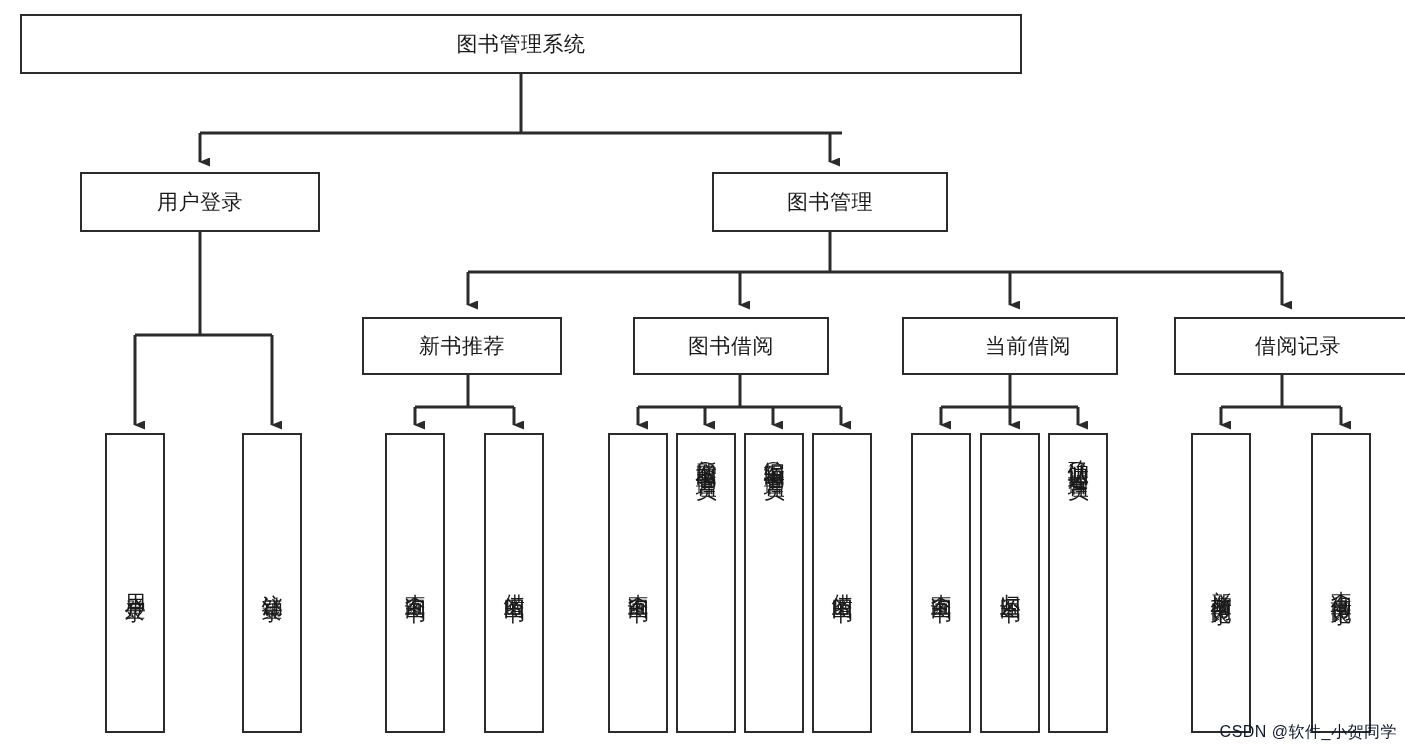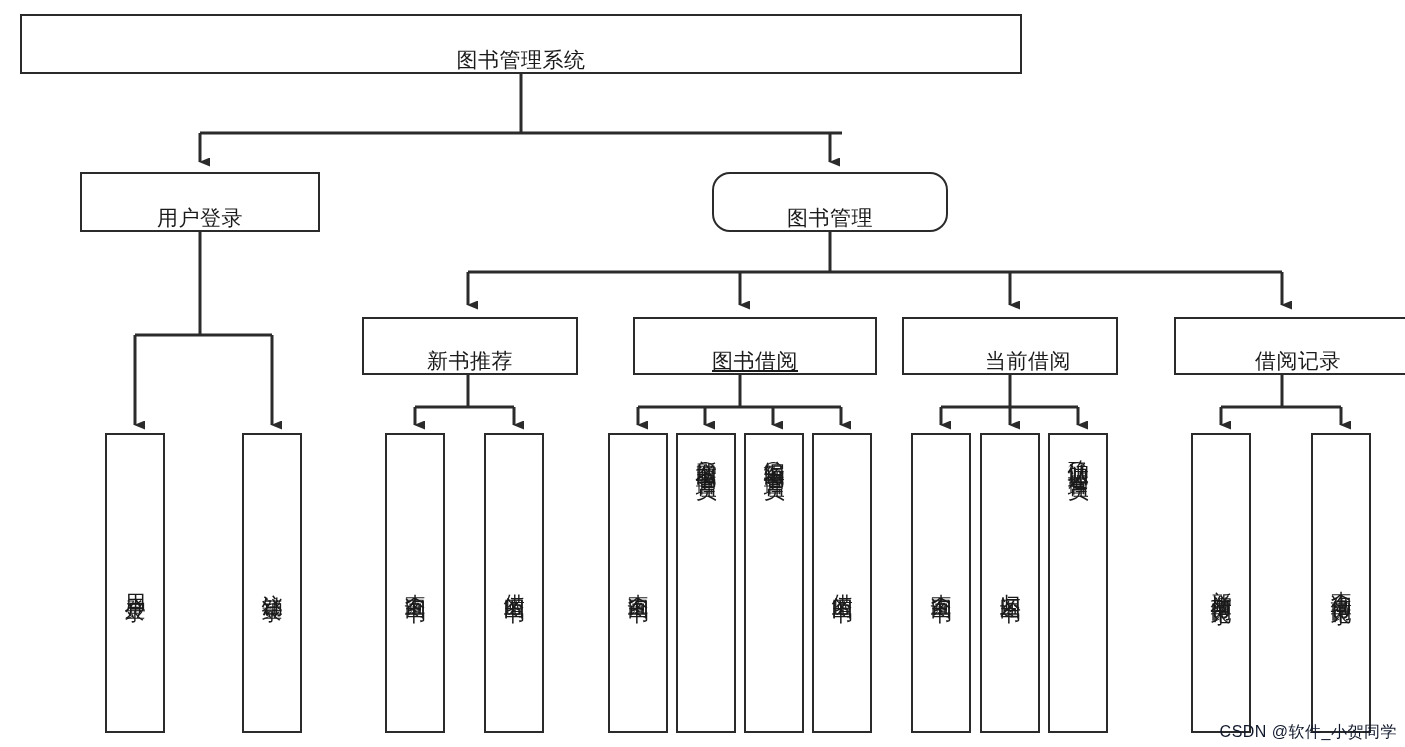--- a/index.html
+++ b/index.html
@@ -26,21 +26,21 @@
     width: 1405px;
     height: 747px;
     pointer-events: none;
   }
   .node {
     position: absolute;
     box-sizing: border-box;
     background: #ffffff;
     border: 2.5px solid #2b2b2b;
     display: flex;
-    align-items: flex-end;
+    align-items: center;
     justify-content: center;
     color: #1a1a1a;
   }
   .node-label {
     font-size: 21px;
     line-height: 1.15;
     letter-spacing: 0.5px;
     white-space: nowrap;
     color: #1a1a1a;
   }
@@ -126,28 +126,28 @@
     </g>
   </svg>
 
   <div class="node" style="left:20px; top:14px; width:1002px; height:60px;">
     <span class="node-label">图书管理系统</span>
   </div>
 
   <div class="node" style="left:80px; top:172px; width:240px; height:60px;">
     <span class="node-label">用户登录</span>
   </div>
-  <div class="node" style="left:712px; top:172px; width:236px; height:60px;border-radius:18px;">
+  <div class="node" style="left:712px; top:172px; width:236px; height:60px;">
     <span class="node-label">图书管理</span>
   </div>
 
-  <div class="node" style="left:362px; top:317px; width:216px; height:58px;">
+  <div class="node" style="left:362px; top:317px; width:200px; height:58px;">
     <span class="node-label">新书推荐</span>
   </div>
-  <div class="node" style="left:633px; top:317px; width:244px; height:58px;text-decoration:underline;">
+  <div class="node" style="left:633px; top:317px; width:196px; height:58px;">
     <span class="node-label">图书借阅</span>
   </div>
   <div class="node" style="left:902px; top:317px; width:216px; height:58px;padding-left:36px;">
     <span class="node-label">当前借阅</span>
   </div>
   <div class="node" style="left:1174px; top:317px; width:248px; height:58px;">
     <span class="node-label">借阅记录</span>
   </div>
 
   <div class="node vertical centered" style="left:105px; top:433px; width:60px; height:300px;">

